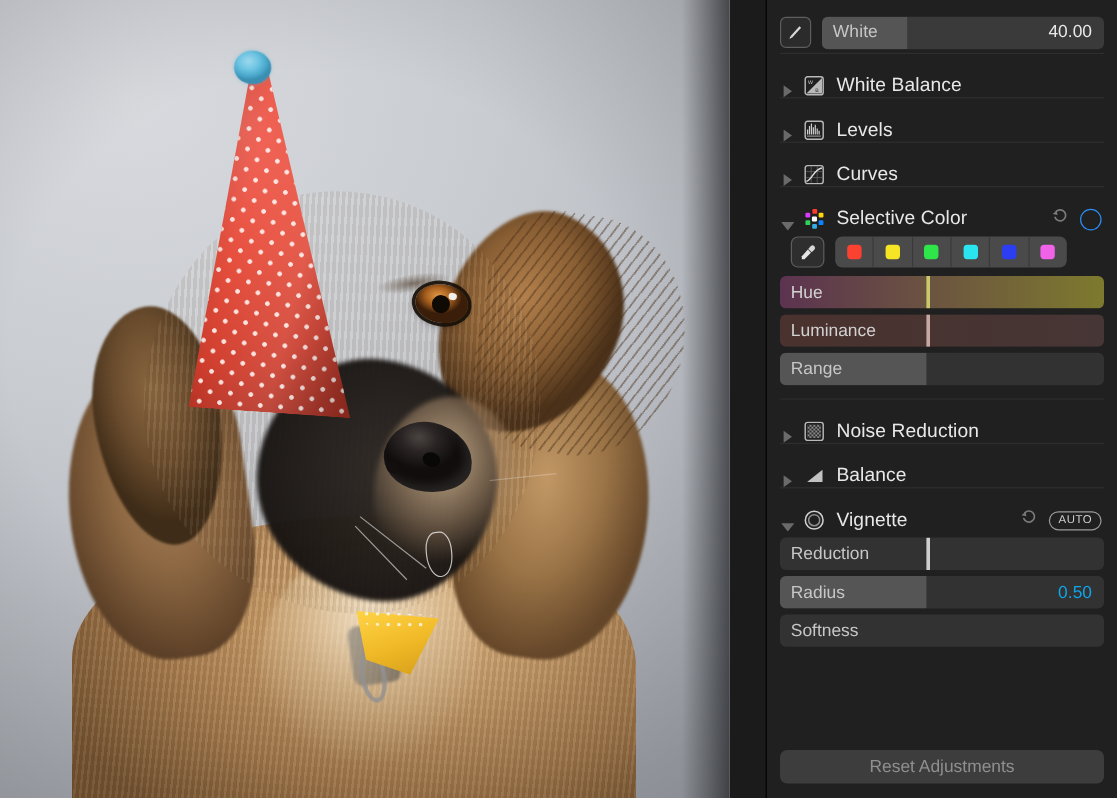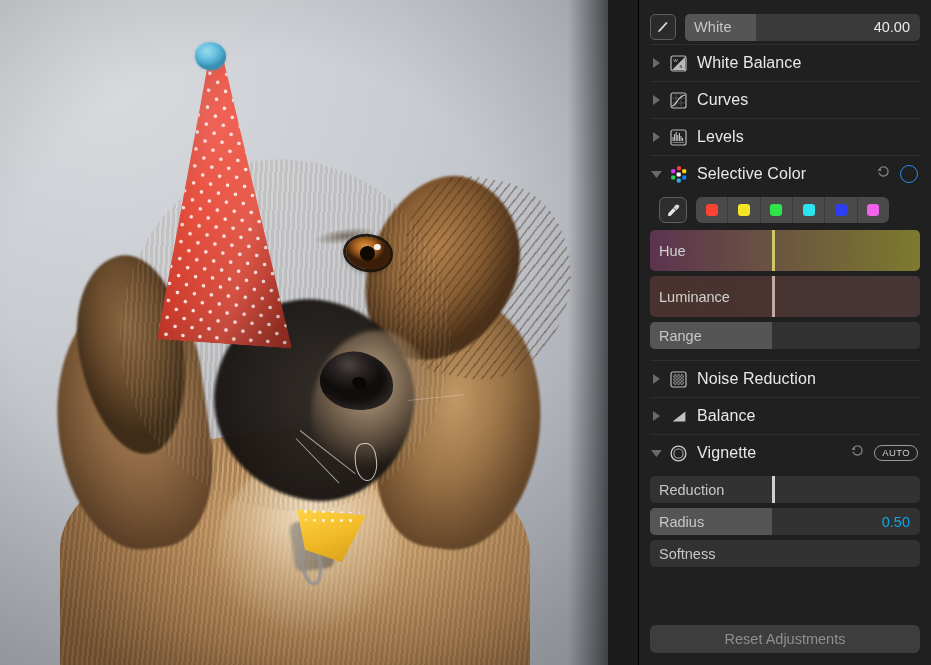--- a/index.html
+++ b/index.html
@@ -281,21 +281,21 @@
     position:relative; z-index:2; margin-left:9px;
     font-size:14.5px; color:#c7c7c7; letter-spacing:.1px;
   }
   .slider .val{
     position:relative; z-index:2; margin-left:auto; margin-right:10px;
     font-size:14.5px; color:#e9e9e9;
   }
 
   
   .sec{
-    display:flex; align-items:center;
+    display:flex; align-items:flex-end;
     height:37px;
     border-top:1px solid #2e2e2e;
     position:relative;
   }
   .sec.first{ border-top:1px solid #2e2e2e; }
   .tri{
     width:12px; flex:0 0 12px; margin-left:0px; margin-right:7px;
     display:flex; align-items:center; justify-content:center;
   }
   .tri svg{ display:block; }
@@ -334,21 +334,21 @@
     height:26px; flex:1 1 auto; max-width:193px;
   }
   .sw{
     flex:1 1 auto; display:flex; align-items:center; justify-content:center;
     border-right:1px solid #3a3a3a;
   }
   .sw:last-child{ border-right:none; }
   .sw i{ display:block; width:12px; height:12px; border-radius:3px; }
 
   .csl{
-    position:relative; height:41px; margin:0 0 5px 0;
+    position:relative; height:27px; margin:0 0 5px 0;
     border-radius:5px; overflow:hidden; display:flex; align-items:center;
   }
   .csl .bg{ position:absolute; inset:0; }
   .csl .knob{
     position:absolute; top:0; bottom:0; width:3px;
   }
   .csl .name{
     position:relative; z-index:3; margin-left:9px; font-size:14.5px; color:#d2d2d2;
   }
   .csl .num{
@@ -473,41 +473,41 @@
 
   <div class="sec">
     <span class="tri">
       <svg width="9" height="10" viewBox="0 0 9 10">
           <path d="M1 0 L8 5 L1 10 Z" fill="#6a6a6a"></path>
         </svg>
     </span>
     <span class="sec-icon">
       <svg width="17" height="17" viewBox="0 0 17 17">
         <rect x="1" y="1" width="15" height="15" rx="2" fill="none" stroke="#b9b9b9" stroke-width="1.2"></rect>
-        <path d="M6 1.6 L6 15.4 M11 1.6 L11 15.4 M1.6 6 L15.4 6 M1.6 11 L15.4 11" stroke="#5f5f5f" stroke-width=".7"></path>
-        <path d="M2 14 C6 14 8 4 15 3" stroke="#dcdcdc" stroke-width="1.2" fill="none"></path>
-      </svg>
-    </span>
-    <span class="sec-title">Curves</span>
+        <path d="M3 12 L3 8 M4.6 12 L4.6 5 M6.2 12 L6.2 3 M7.8 12 L7.8 6 M9.4 12 L9.4 4 M11 12 L11 7 M12.6 12 L12.6 9" stroke="#cfcfcf" stroke-width="1"></path>
+        <path d="M2.4 13.4 L14 13.4" stroke="#8c8c8c" stroke-width="1"></path>
+      </svg>
+    </span>
+    <span class="sec-title">Levels</span>
   </div>
 
   <div class="sec">
     <span class="tri">
       <svg width="9" height="10" viewBox="0 0 9 10">
           <path d="M1 0 L8 5 L1 10 Z" fill="#6a6a6a"></path>
         </svg>
     </span>
     <span class="sec-icon">
       <svg width="17" height="17" viewBox="0 0 17 17">
         <rect x="1" y="1" width="15" height="15" rx="2" fill="none" stroke="#b9b9b9" stroke-width="1.2"></rect>
-        <path d="M3 12 L3 8 M4.6 12 L4.6 5 M6.2 12 L6.2 3 M7.8 12 L7.8 6 M9.4 12 L9.4 4 M11 12 L11 7 M12.6 12 L12.6 9" stroke="#cfcfcf" stroke-width="1"></path>
-        <path d="M2.4 13.4 L14 13.4" stroke="#8c8c8c" stroke-width="1"></path>
-      </svg>
-    </span>
-    <span class="sec-title">Levels</span>
+        <path d="M6 1.6 L6 15.4 M11 1.6 L11 15.4 M1.6 6 L15.4 6 M1.6 11 L15.4 11" stroke="#5f5f5f" stroke-width=".7"></path>
+        <path d="M2 14 C6 14 8 4 15 3" stroke="#dcdcdc" stroke-width="1.2" fill="none"></path>
+      </svg>
+    </span>
+    <span class="sec-title">Curves</span>
   </div>
 
 
   <div class="sec">
     <span class="tri">
       <svg width="11" height="8" viewBox="0 0 11 8">
           <path d="M0 1 L11 1 L5.5 8 Z" fill="#6a6a6a"></path>
         </svg>
     </span>
     <span class="sec-icon">

